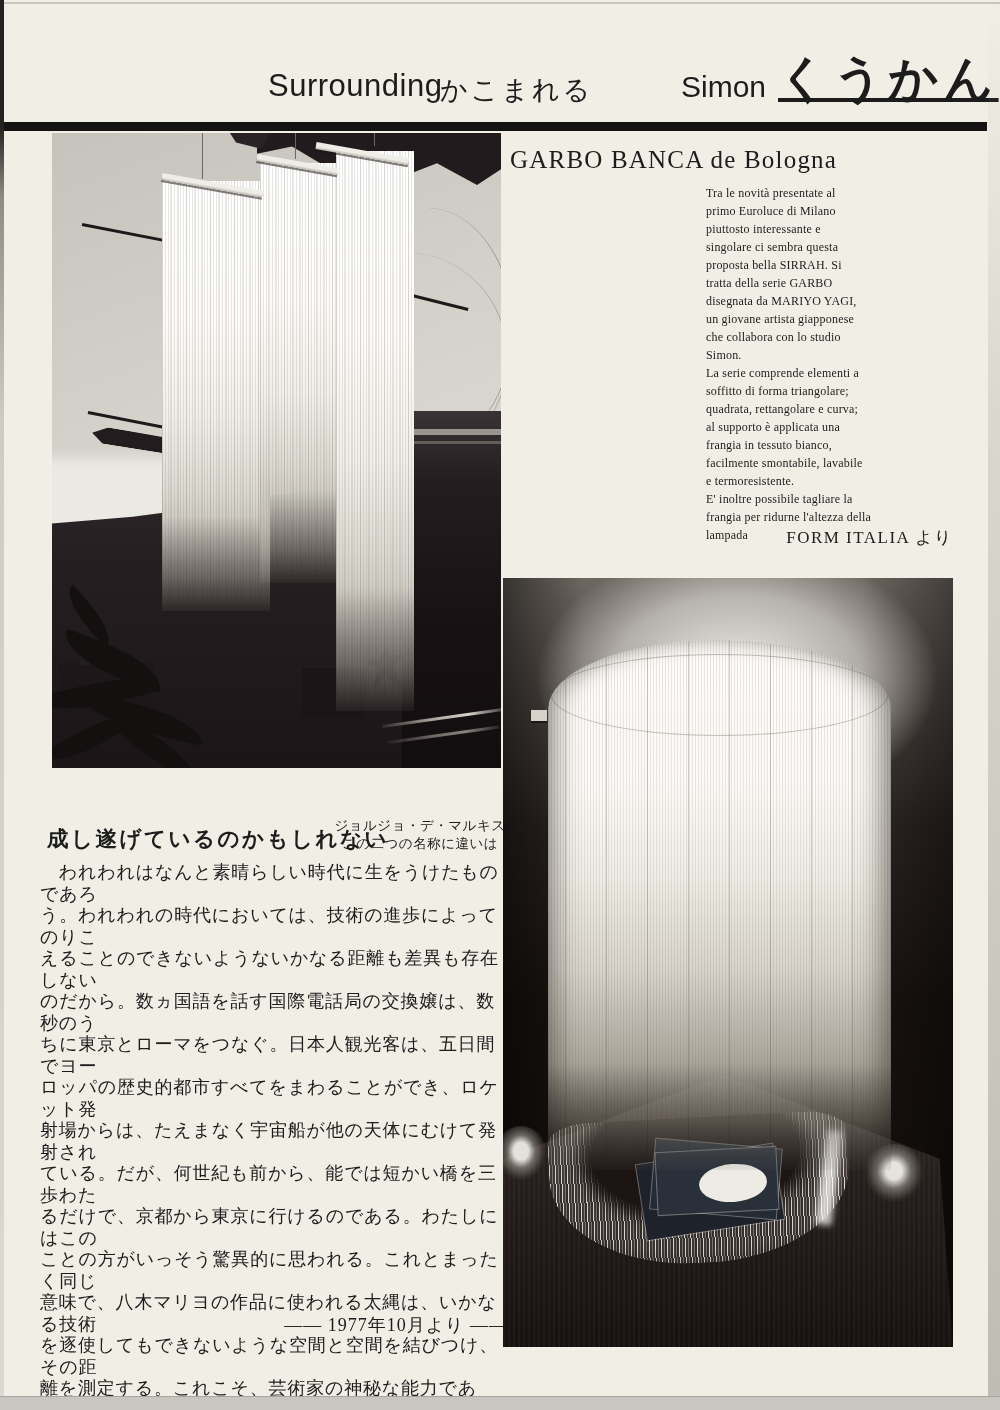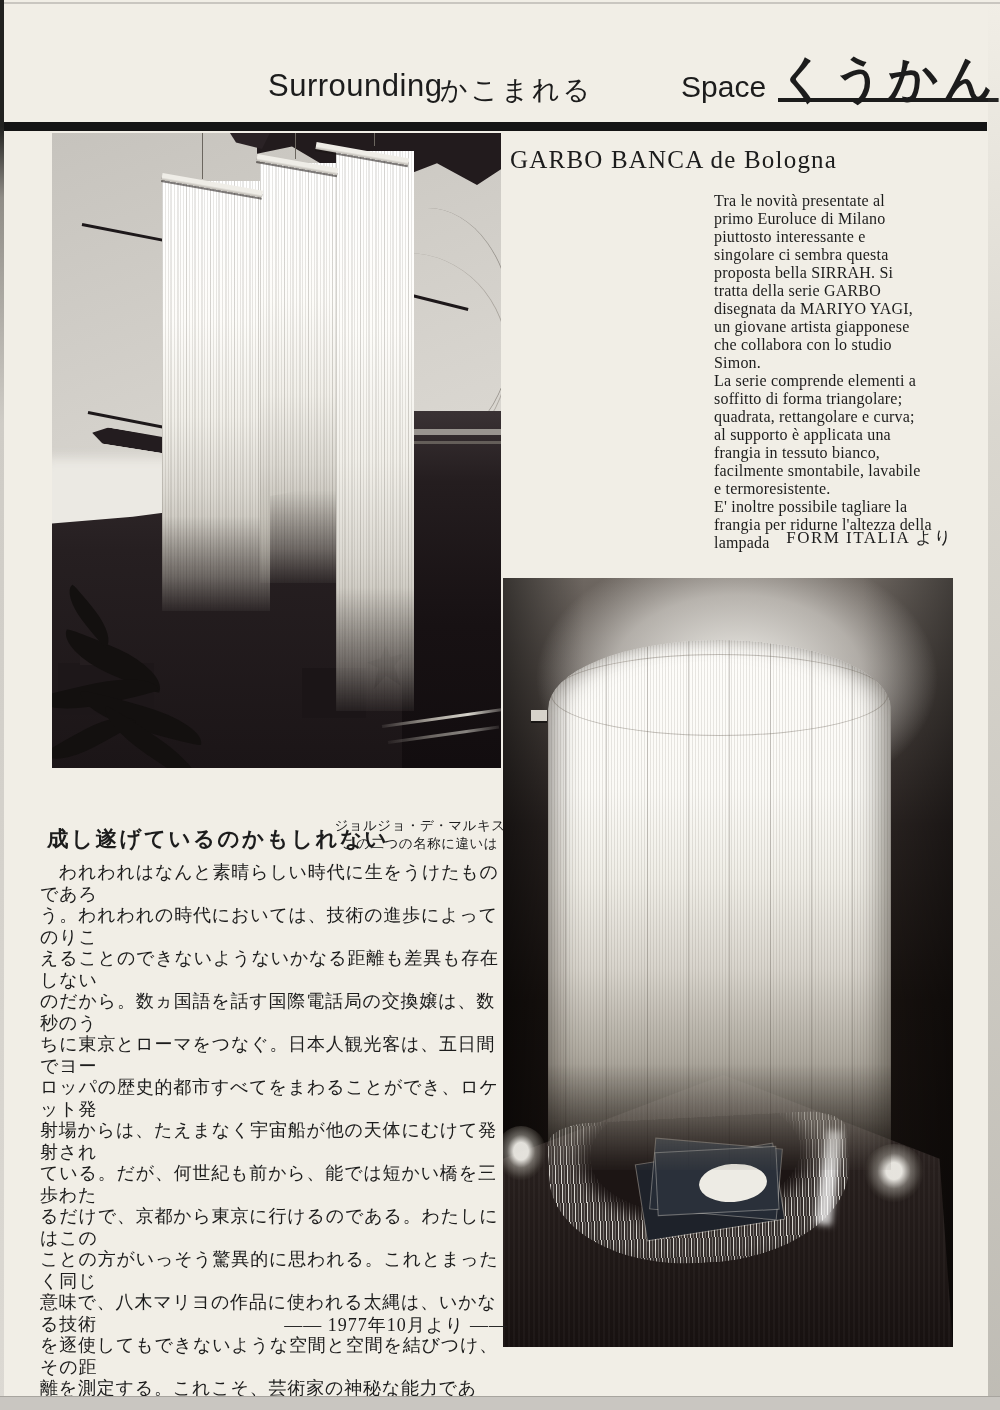--- a/index.html
+++ b/index.html
@@ -61,22 +61,22 @@
     position:absolute;
   }
   .lp-bar{position:absolute;height:7px;background:linear-gradient(180deg,#efede7 60%,#b9b5ae 100%);
     box-shadow:0 2px 0 rgba(25,20,18,0.55);transform-origin:left center;transform:rotate(10deg);}
   .lp-plant{position:absolute;left:0;top:455px;width:180px;height:180px;}
   .leaf{position:absolute;background:#13100f;border-radius:50% 50% 50% 50%/12% 88% 12% 88%;}
   .lp-glassline{position:absolute;height:2.5px;background:linear-gradient(90deg,rgba(200,196,188,0.1),#a8a39b 40%,#d6d3cb 70%,rgba(200,196,188,0.2));transform-origin:left center;}
 
   
   .garbo-h{position:absolute;left:510px;top:146px;font-size:25px;letter-spacing:1.2px;font-weight:400;margin:0;}
-  .garbo-body{position:absolute;left:706px;top:184px;width:268px;margin:8px;
-    font-size:16px;line-height:18px;white-space:pre-line;letter-spacing:0.2px;}
+  .garbo-body{position:absolute;left:706px;top:184px;width:268px;margin:0;
+    font-size:12px;line-height:18px;white-space:pre-line;letter-spacing:0.2px;}
   .garbo-credit{position:absolute;left:700px;top:526px;width:253px;text-align:right;font-size:17px;letter-spacing:1.5px;}
 
   
   .photo-right{position:absolute;left:503px;top:578px;width:450px;height:769px;margin:0;overflow:hidden;
     background:
       linear-gradient(90deg,rgba(0,0,0,0.5) 0%,rgba(0,0,0,0) 18%,rgba(0,0,0,0) 80%,rgba(0,0,0,0.4) 100%),
       linear-gradient(180deg,#6e6761 0%,#554e49 12%,#2c2523 32%,#191310 55%,#120d0b 100%);}
   .rp-glow{position:absolute;left:0;top:0;width:100%;height:100%;
     background:radial-gradient(ellipse 62% 24% at 52% 13%,rgba(250,249,244,0.96) 0%,rgba(248,246,240,0.55) 45%,rgba(248,246,240,0) 72%);}
   .rp-bracket{position:absolute;left:28px;top:132px;width:16px;height:11px;background:#d6d2ca;box-shadow:0 2px 0 rgba(0,0,0,0.5);}
@@ -124,21 +124,21 @@
 </head>
 <body>
 
 <div class="page">
 
   <div class="top-edge"></div>
 
   <header>
     <span class="hdr-en" id="h-left-en">Surrounding</span>
     <span class="hdr-ja" id="h-left-ja">かこまれる</span>
-    <span class="hdr-en" id="h-right-en">Space</span>
+    <span class="hdr-en" id="h-right-en">Simon</span>
     <span class="hdr-ja" id="h-right-ja">くうかん</span>
   </header>
   <div class="rule"></div>
 
   <figure class="photo-left">
     <div class="lp-bright"></div>
     <div class="lp-arc"></div>
     <div class="lp-arc2"></div>
     <div class="lp-thin" style="left:30px;top:90px;width:82px;transform:rotate(11deg);"></div>
     <div class="lp-thin" style="left:356px;top:160px;width:62px;transform:rotate(14deg);"></div>

